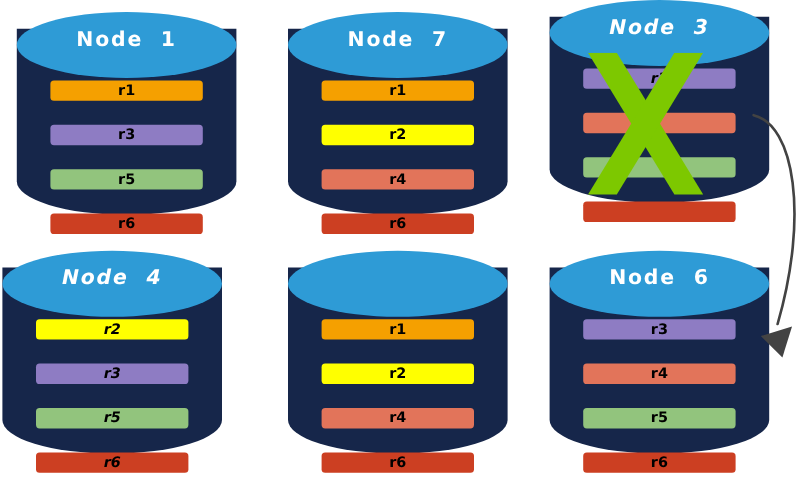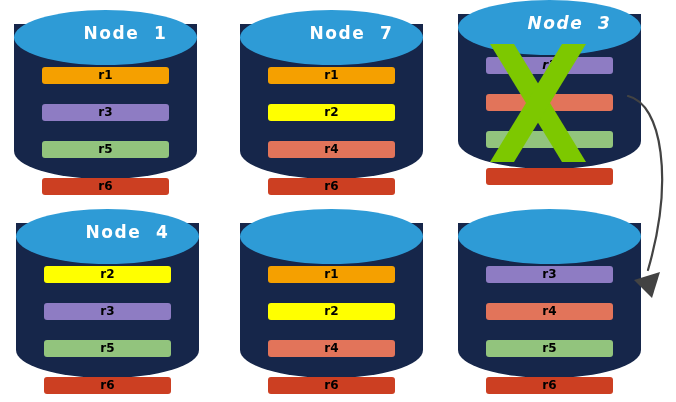--- a/index.html
+++ b/index.html
@@ -47,21 +47,20 @@
     left: 0;
     top: 13px;
     width: 183px;
     text-align: center;
     color: #ffffff;
     font-size: 17px;
     font-weight: bold;
     letter-spacing: 1.5px;
     line-height: 20px;
     white-space: pre;
-    padding-left: 20px;
   }
   .replicas {
     position: absolute;
     left: 28px;
     top: 57px;
     width: 127px;
   }
   .replica {
     height: 17px;
     margin-bottom: 20px;
@@ -127,21 +126,21 @@
     <div class="node-top" style="background: rgb(46, 155, 214);"></div>
     <div class="node-title">Node  3</div>
     <div class="replicas">
       <div class="replica" style="background: rgb(142, 124, 195);">r3</div>
       <div class="replica" style="background: rgb(226, 116, 90); color: transparent;">r4</div>
       <div class="replica" style="background: rgb(146, 196, 125); color: transparent;">r5</div>
       <div class="replica" style="background: rgb(204, 63, 34); color: transparent;">r6</div>
     </div>
   </div>
 
-  <div class="node" style="left:16px; top:209px;">
+  <div class="node" style="left:2px; top:209px;font-style:italic;">
     <div class="node-body" style="background: rgb(22, 38, 74);"></div>
     <div class="node-top" style="background: rgb(46, 155, 214);"></div>
     <div class="node-title">Node  4</div>
     <div class="replicas">
       <div class="replica" style="background: rgb(255, 255, 0);">r2</div>
       <div class="replica" style="background: rgb(142, 124, 195);">r3</div>
       <div class="replica" style="background: rgb(146, 196, 125);">r5</div>
       <div class="replica" style="background: rgb(204, 63, 34);">r6</div>
     </div>
   </div>
@@ -153,20 +152,21 @@
       <div class="replica" style="background: rgb(245, 160, 0);">r1</div>
       <div class="replica" style="background: rgb(255, 255, 0);">r2</div>
       <div class="replica" style="background: rgb(226, 116, 90);">r4</div>
       <div class="replica" style="background: rgb(204, 63, 34);">r6</div>
     </div>
   </div>
 
   <div class="node" style="left:458px; top:209px;">
     <div class="node-body" style="background: rgb(22, 38, 74);"></div>
     <div class="node-top" style="background: rgb(46, 155, 214);"></div>
+    <div class="node-title">Node  6</div>
     <div class="replicas">
       <div class="replica" style="background: rgb(142, 124, 195);">r3</div>
       <div class="replica" style="background: rgb(226, 116, 90);">r4</div>
       <div class="replica" style="background: rgb(146, 196, 125);">r5</div>
       <div class="replica" style="background: rgb(204, 63, 34);">r6</div>
     </div>
   </div>
 
   <svg class="fail-cross" viewBox="0 0 120 140">
     <g id="cross-group">

